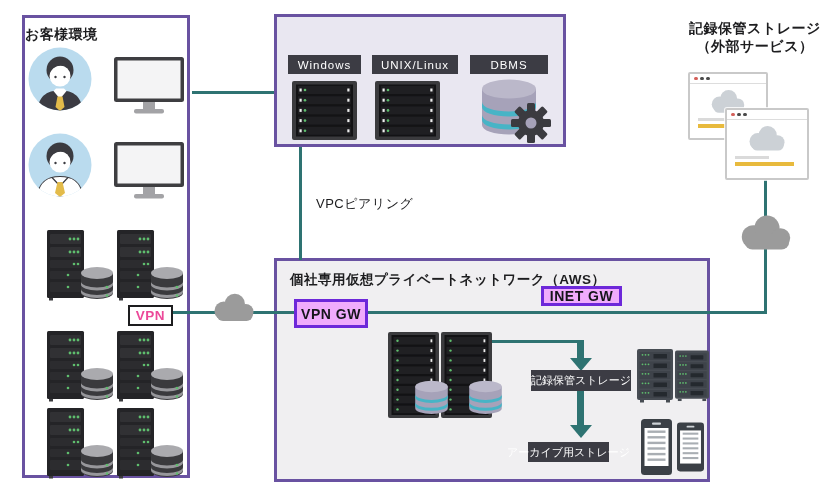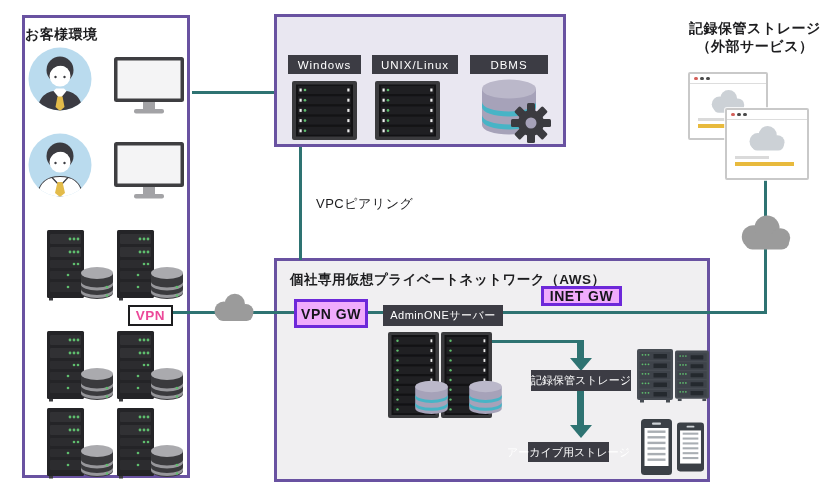--- a/index.html
+++ b/index.html
@@ -331,21 +331,20 @@
       </svg>
     <div class="lg"></div>
     <div class="ly"></div>
   </div>
 
   <div class="pbox" style="left:274px;top:258px;width:436px;height:224px;background:#f0eff1;z-index:1">
     <div class="boxtitle abs" style="left:13px;top:10px">個社専用仮想プライベートネットワーク（AWS）</div>
   </div>
 
   <div class="gw" style="left:294px;top:299px;width:74px;height:29px">VPN GW</div>
-  <div class="darklabel" style="left:383px;top:305px;width:120px;height:21px;font-size:11px;letter-spacing:.5px">AdminONEサーバー</div>
   <div class="gw" style="left:541px;top:286px;width:81px;height:20px">INET GW</div>
 
   <svg class="icon" style="left:388px;top:332px" width="51" height="86">
       <use href="#admin-rack" width="51" height="86"></use>
     </svg>
   <svg class="icon" style="left:441px;top:332px" width="51" height="86">
       <use href="#admin-rack" width="51" height="86"></use>
     </svg>
   <svg class="icon" style="left:414px;top:376px;z-index:4" width="35" height="45">
       <use href="#db-purple" width="35" height="45"></use>

